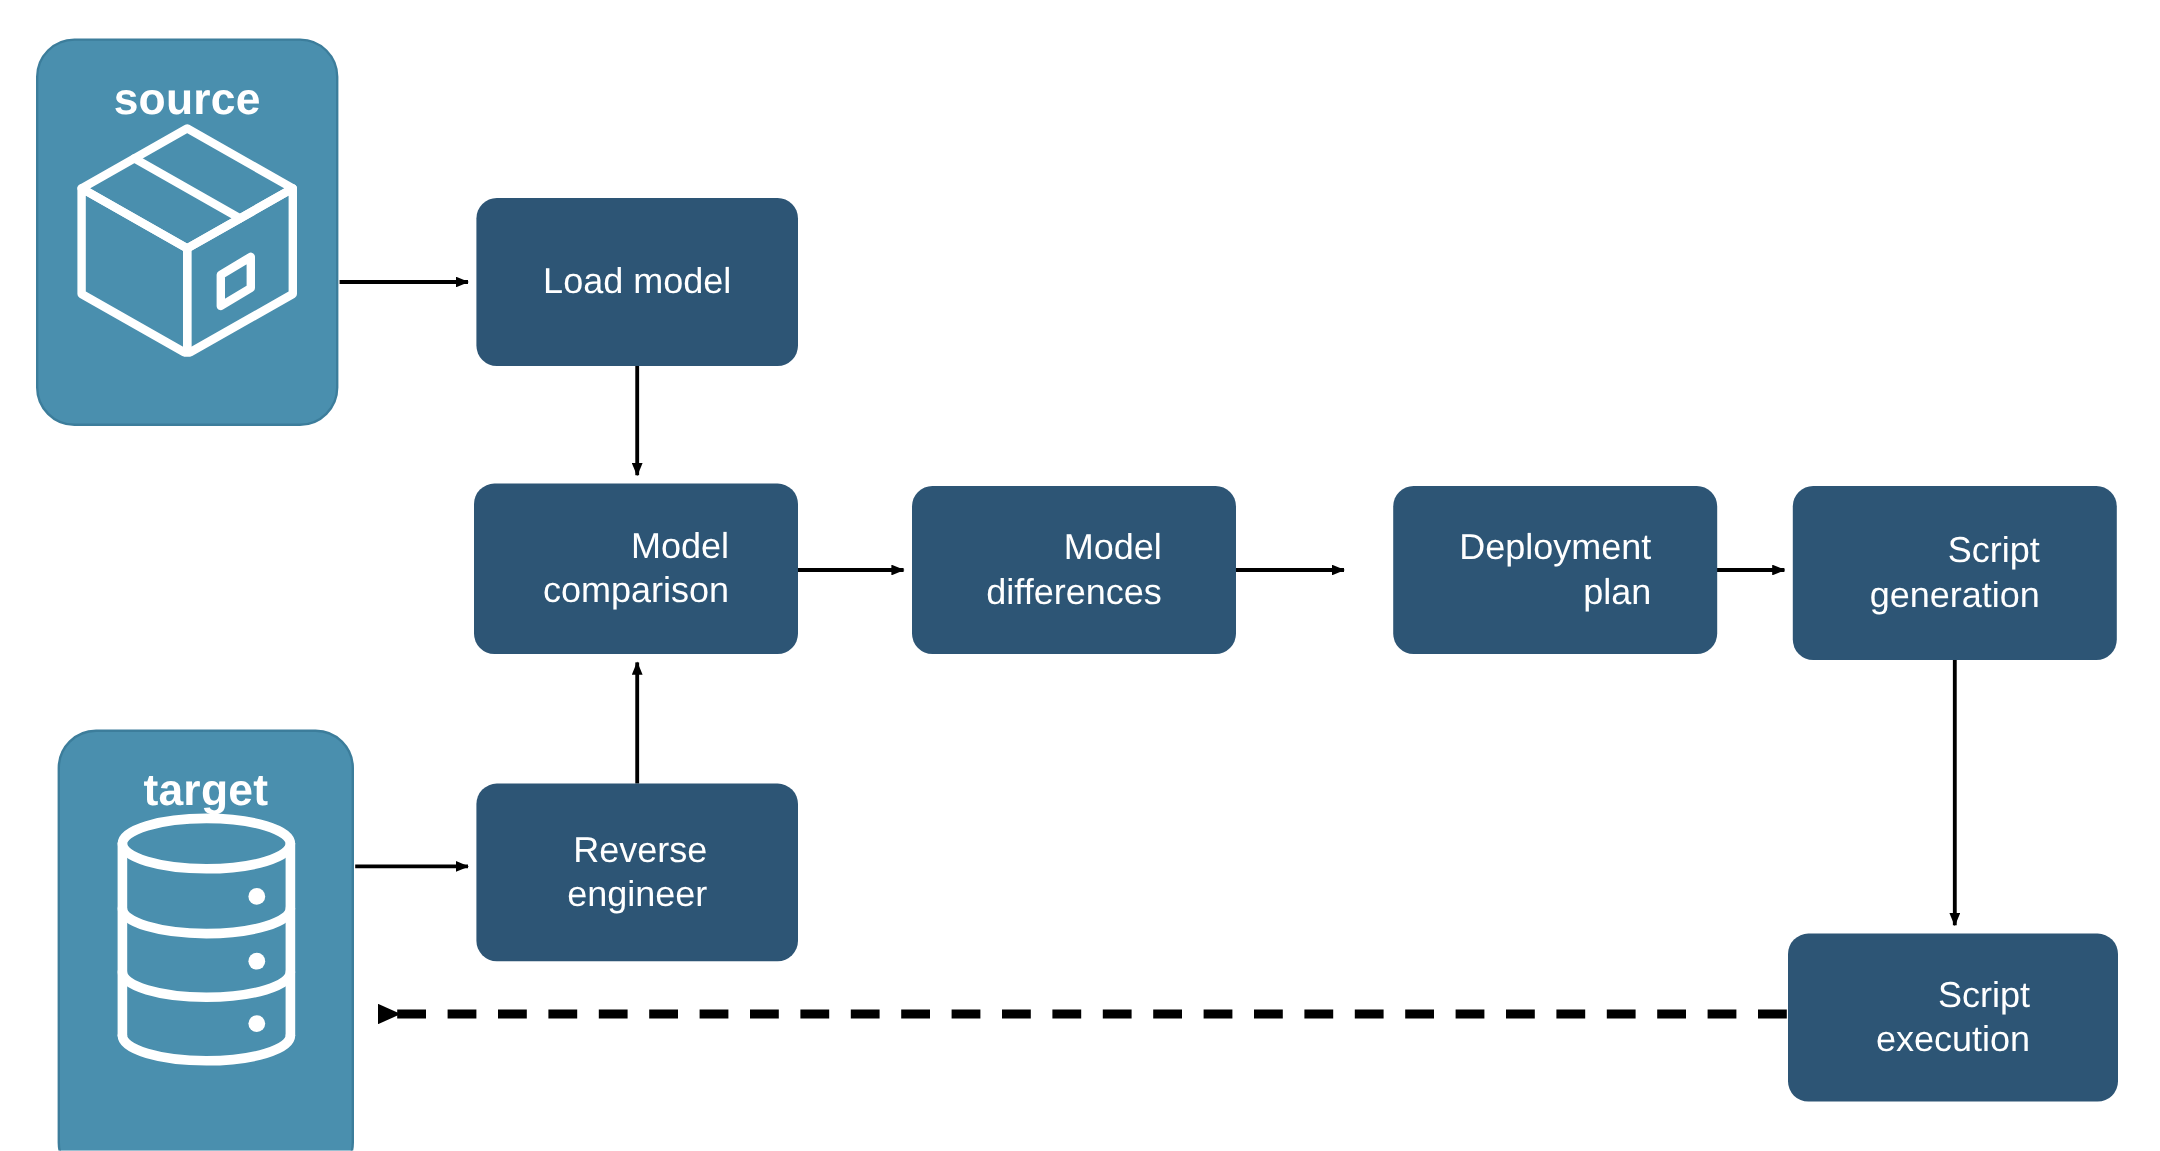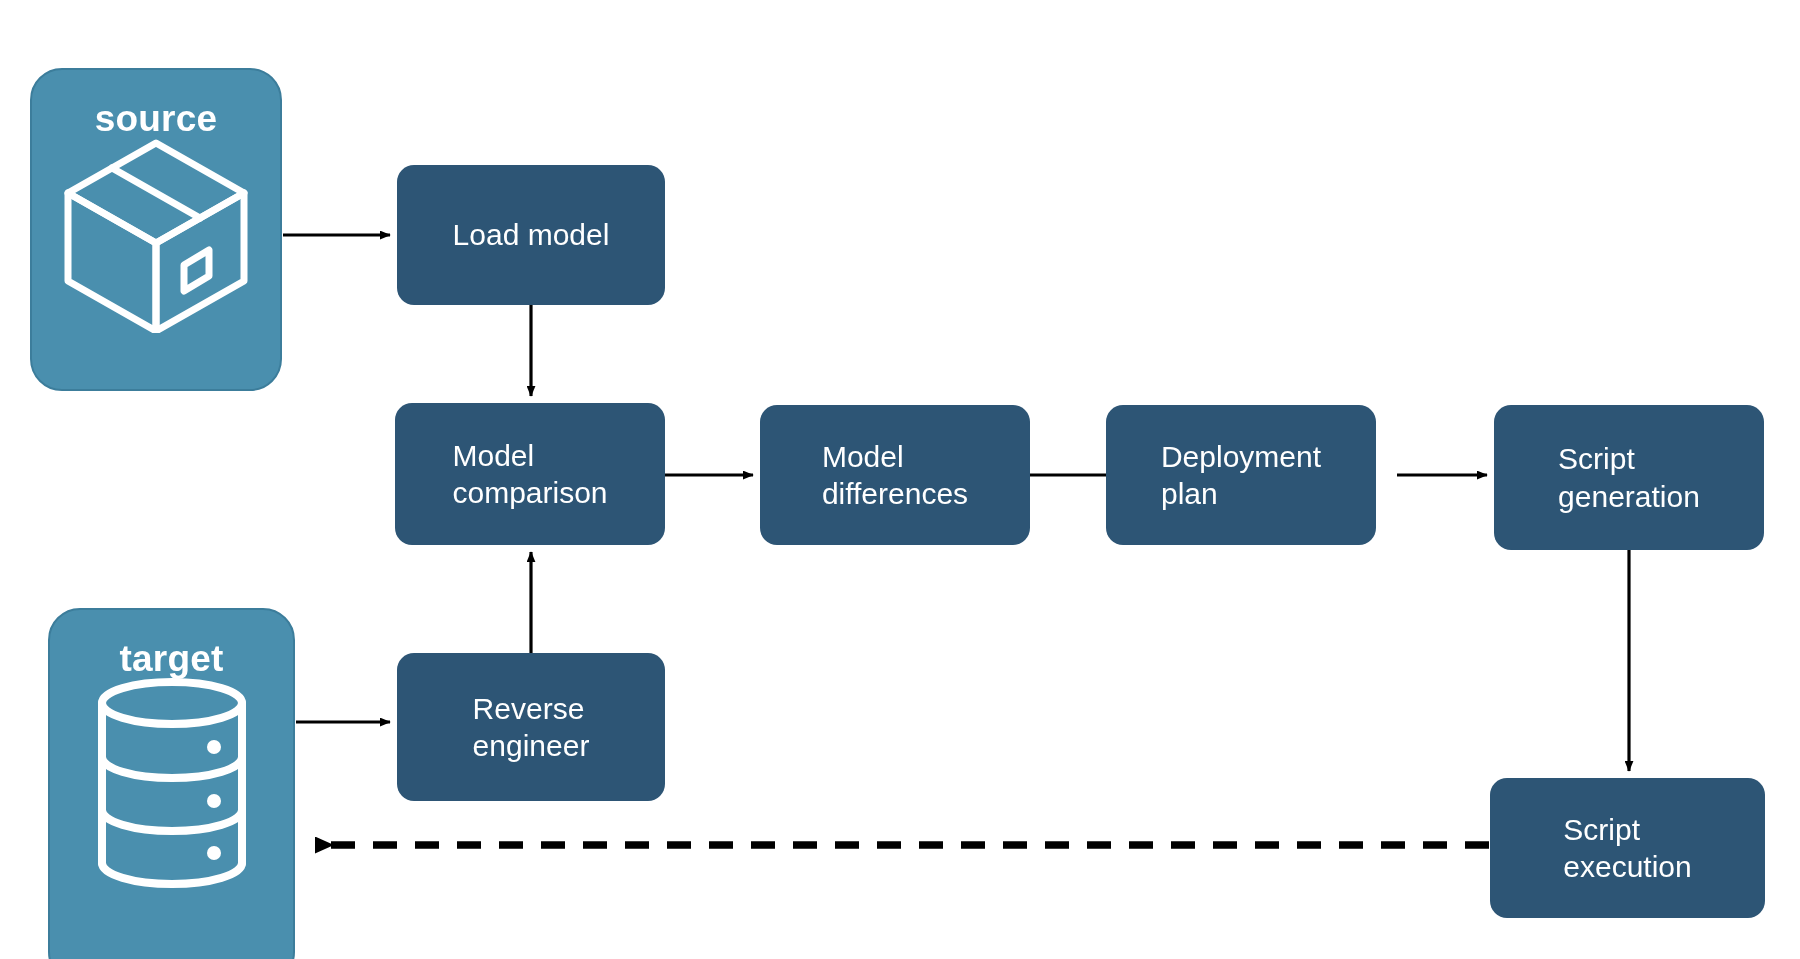--- a/index.html
+++ b/index.html
@@ -47,21 +47,21 @@
   
   .node {
     position: absolute;
     box-sizing: border-box;
     background: #2d5575;
     border-radius: 17px;
     color: #ffffff;
     display: flex;
     align-items: center;
     justify-content: center;
-    text-align: left;
+    text-align: right;
     font-size: 30px;
     line-height: 1.25;
     padding: 4px 10px;
     z-index: 3;
   }
   .node span {
     display: block;
     white-space: pre-line;
   }
 
@@ -103,21 +103,21 @@
 
     <line x1="1629" y1="550" x2="1629" y2="771" stroke="#000000" stroke-width="3.2" marker-end="url(#arrow-solid)"></line>
 
     <line x1="296" y1="722" x2="390" y2="722" stroke="#000000" stroke-width="3.2" marker-end="url(#arrow-solid)"></line>
 
     <line x1="531" y1="653" x2="531" y2="552" stroke="#000000" stroke-width="3.2" marker-end="url(#arrow-solid)"></line>
 
     <line x1="1489" y1="845" x2="316" y2="845" stroke="#000000" stroke-width="7.5" stroke-dasharray="24 18" marker-end="url(#arrow-thick)"></line>
   </svg>
 
-  <div class="endpoint" style="left:30px; top:32px; width:252px; height:323px; padding-top:30px;margin-top:36px;">
+  <div class="endpoint" style="left:30px; top:32px; width:252px; height:323px; padding-top:30px;">
     <div class="endpoint-label">source</div>
     <svg class="endpoint-icon" width="186" height="196" viewBox="0 0 186 196" aria-hidden="true">
       <g fill="none" stroke="#ffffff" stroke-width="7" stroke-linejoin="round" stroke-linecap="round">
 
         <path d="M5,56 L93,6 L181,56 L93,106 z"></path>
 
         <path d="M5,56 L5,144 L93,194 L93,106 z"></path>
 
         <path d="M181,56 L181,144 L93,194 L93,106 z"></path>
 
@@ -156,21 +156,21 @@
   <div class="node" style="left:395px; top:403px; width:270px; height:142px;">
     <span>Model
 comparison</span>
   </div>
 
   <div class="node" style="left:760px; top:405px; width:270px; height:140px;">
     <span>Model
 differences</span>
   </div>
 
-  <div class="node" style="left:1106px; top:405px; width:270px; height:140px;">
+  <div class="node" style="left:1161px; top:405px; width:270px; height:140px;">
     <span>Deployment
 plan</span>
   </div>
 
   <div class="node" style="left:1494px; top:405px; width:270px; height:145px;">
     <span>Script
 generation</span>
   </div>
 
   <div class="node" style="left:397px; top:653px; width:268px; height:148px;">

